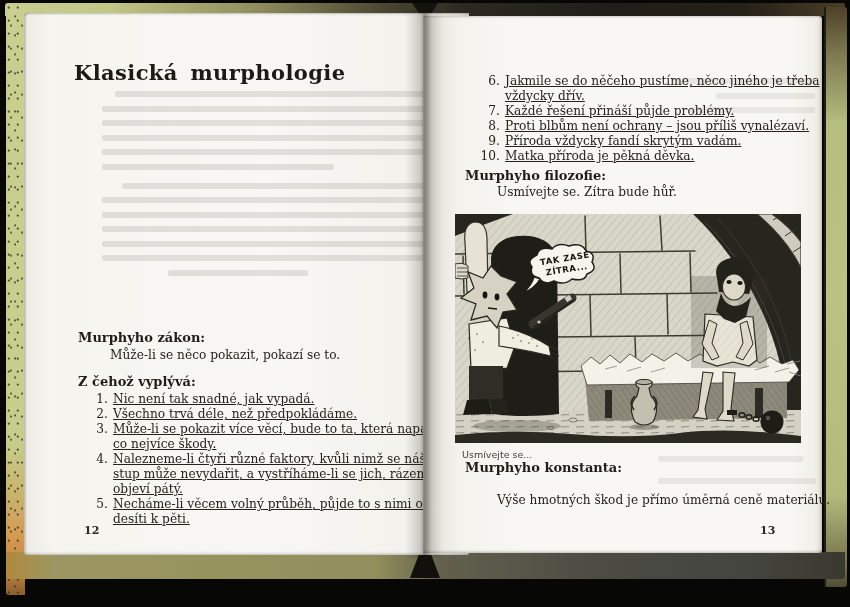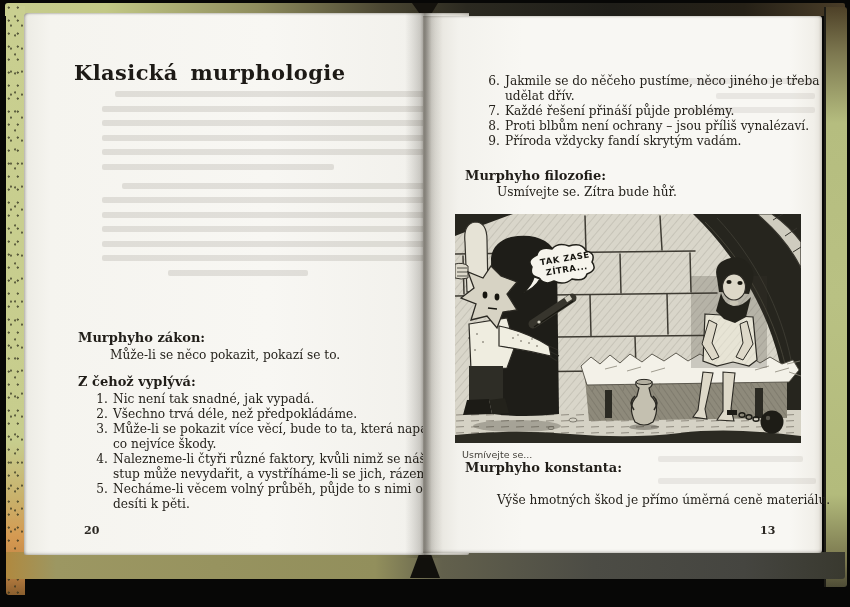--- a/index.html
+++ b/index.html
@@ -36,21 +36,21 @@
   .gutter-shadow{position:absolute;left:405px;top:10px;width:38px;height:548px;pointer-events:none;
     background:linear-gradient(90deg,rgba(25,21,14,0) 0%,rgba(25,21,14,.18) 40%,rgba(25,21,14,.42) 52%,rgba(25,21,14,.12) 70%,rgba(25,21,14,0) 100%);}
   
   .abs{position:absolute;}
   .title{font-size:21px;font-weight:bold;letter-spacing:.4px;word-spacing:5px;color:#1d1a16;}
   .h{font-size:13px;font-weight:bold;color:#201d18;}
   .bl{font-size:12.2px;line-height:15px;white-space:nowrap;color:#26231d;}
   .list{display:block;}
   .li{display:flex;line-height:15px;}
   .li .num{font-size:12.2px;text-align:right;flex:0 0 auto;margin-right:5px;color:#26231d;}
-  .li .ln{display:block;font-size:12.2px;white-space:nowrap;color:#26231d;}
+  .li .ln{display:block;font-size:12.2px;white-space:nowrap;color:#26231d;text-decoration:underline;}
   .pgnum{font-size:11px;font-weight:bold;color:#2a2722;}
   .caption{font-family:"DejaVu Sans",sans-serif;font-size:9.5px;color:#45423b;}
   
   .bleed{position:absolute;}
   .bleed .bar{height:6px;margin-bottom:8.5px;background:rgba(105,100,88,.16);filter:blur(.6px);border-radius:2px;}
   .bleed2 .bar{background:rgba(105,100,88,.11);}
   
   .cartoon{position:absolute;left:32px;top:198px;width:346px;height:229px;}
 </style>
 </head>
@@ -107,70 +107,77 @@
         <span>
             <span class="ln">Může-li se pokazit více věcí, bude to ta, která napáchá</span>
             <span class="ln">co nejvíce škody.</span>
           </span>
       </div>
       <div class="li">
         <span class="num" style="width:20px;">4.</span>
         <span>
             <span class="ln">Nalezneme-li čtyři různé faktory, kvůli nimž se náš po-</span>
             <span class="ln">stup může nevydařit, a vystříháme-li se jich, rázem se</span>
+            <span class="ln">objeví pátý.</span>
           </span>
       </div>
       <div class="li">
         <span class="num" style="width:20px;">5.</span>
         <span>
             <span class="ln">Necháme-li věcem volný průběh, půjde to s nimi od</span>
             <span class="ln">desíti k pěti.</span>
           </span>
       </div>
     </div>
 
-    <div class="abs pgnum" style="left:60px;top:511px;">20</div>
+    <div class="abs pgnum" style="left:60px;top:511px;">12</div>
   </div>
 
   <div class="page page-right">
 
     <div class="bleed bleed2" style="left:250px;top:62px;width:142px;">
       <div class="bar" style="width:100%;"></div>
       <div class="bar" style="width:70%;margin-left:30%;"></div>
       <div class="bar" style="width:88%;margin-left:12%;"></div>
     </div>
     <div class="bleed bleed2" style="left:235px;top:440px;width:158px;">
       <div class="bar" style="width:92%;"></div>
       <div class="bar" style="width:100%;margin-top:16px;"></div>
     </div>
 
     <div class="abs list" style="left:44px;top:58px;width:345px;">
       <div class="li">
         <span class="num" style="width:33px;">6.</span>
         <span>
             <span class="ln">Jakmile se do něčeho pustíme, něco jiného je třeba</span>
-            <span class="ln">udělat dřív.</span>
+            <span class="ln">vždycky dřív.</span>
           </span>
       </div>
       <div class="li">
         <span class="num" style="width:33px;">7.</span>
         <span>
             <span class="ln">Každé řešení přináší půjde problémy.</span>
           </span>
       </div>
       <div class="li">
         <span class="num" style="width:33px;">8.</span>
         <span>
             <span class="ln">Proti blbům není ochrany – jsou příliš vynalézaví.</span>
           </span>
       </div>
       <div class="li">
         <span class="num" style="width:33px;">9.</span>
         <span>
             <span class="ln">Příroda vždycky fandí skrytým vadám.</span>
+          </span>
+      </div>
+      <div class="li">
+        <span class="num" style="width:33px;">10.</span>
+        <span>
+            <span class="ln">Matka příroda je pěkná děvka.</span>
           </span>
       </div>
     </div>
 
     <div class="abs h" style="left:42px;top:152px;">Murphyho filozofie:</div>
     <div class="abs bl" style="left:74px;top:169px;">Usmívejte se. Zítra bude hůř.</div>
 
     <svg class="cartoon" viewBox="0 0 346 229">
       <defs>
         <pattern id="hatch" width="6" height="6" patternUnits="userSpaceOnUse" patternTransform="rotate(40)">

